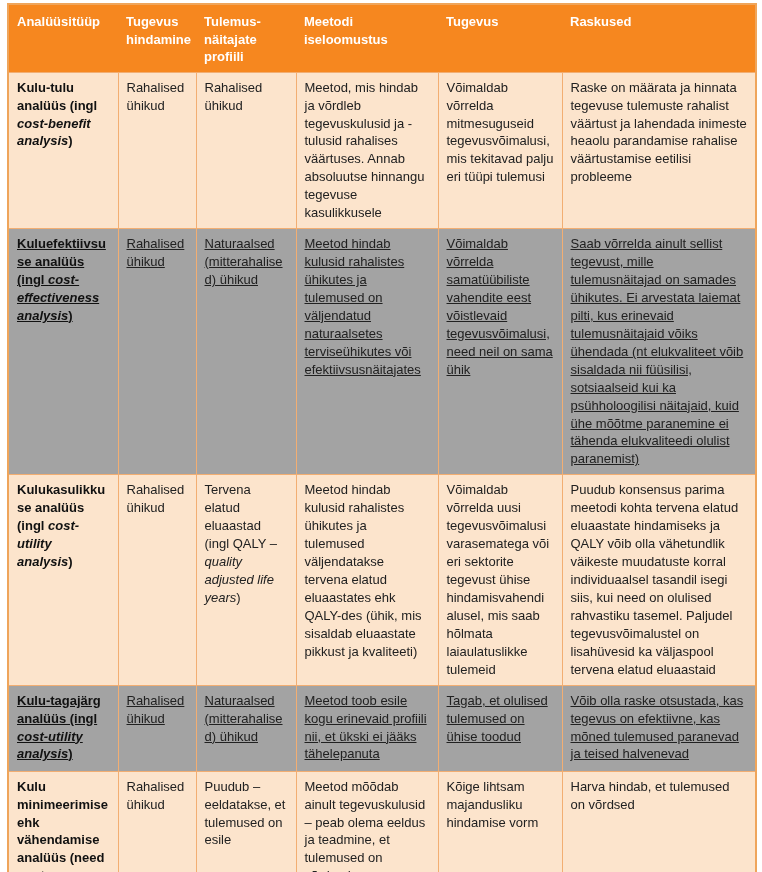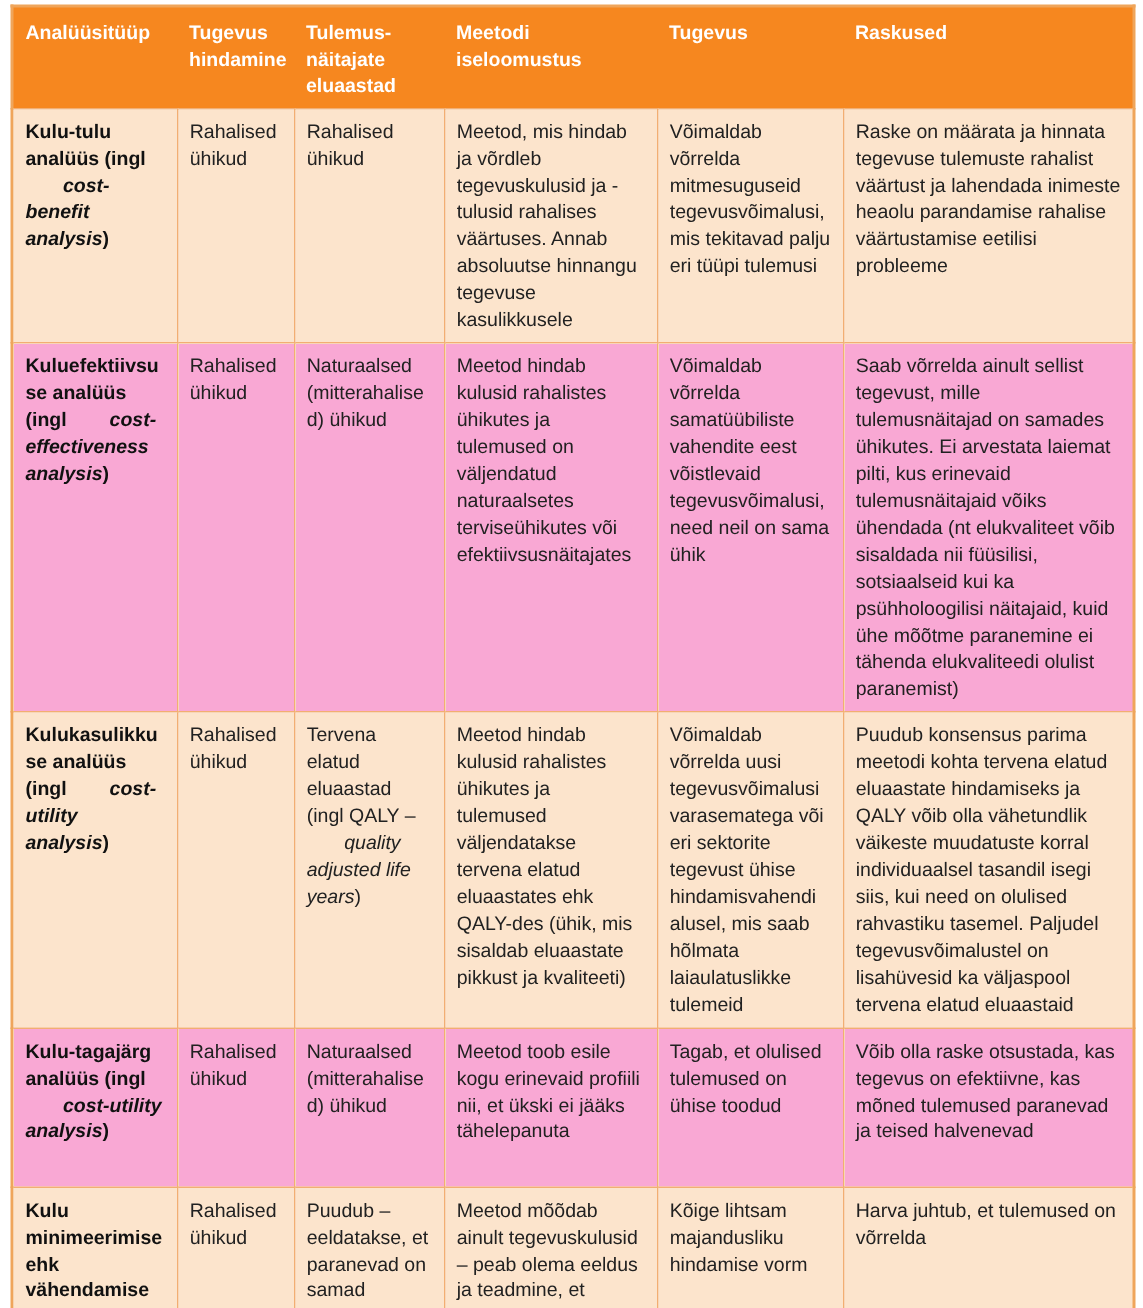--- a/index.html
+++ b/index.html
@@ -47,51 +47,51 @@
     border: 1px solid #f2ae72;
     vertical-align: top;
     padding: 6px 8px;
     font-size: 13px;
     line-height: 1.38;
     color: #212121;
     overflow: hidden;
     word-wrap: break-word;
   }
   tr.peach td { background: #fce4cc; }
-  tr.white td { background: #f9a8d4; }
+  tr.white td { background: #a3a3a3; text-decoration: underline; }
   td.name-cell {
     font-weight: bold;
     color: #111111;
   }
   td.name-cell em { font-style: italic; }
-  td em { font-style: italic; margin-left: 25px; }
+  td em { font-style: italic; }
   tr.r1 { height: 148px; }
   tr.r2 { height: 227px; }
   tr.r3 { height: 210px; }
-  tr.r4 { height: 106px; }
+  tr.r4 { height: 86px; }
   tr.r5 { height: 136px; }
 </style>
 </head>
 <body>
 
 <div class="page">
   <table class="analysis-table">
     <colgroup>
       <col class="c1">
         <col class="c2">
         <col class="c3">
         <col class="c4">
         <col class="c5">
         <col class="c6">
     </colgroup>
     <thead>
       <tr>
         <th>Analüüsitüüp</th>
         <th>Tugevus hindamine</th>
-        <th>Tulemus-näitajate eluaastad</th>
+        <th>Tulemus-näitajate profiili</th>
         <th>Meetodi iseloomustus</th>
         <th>Tugevus</th>
         <th>Raskused</th>
       </tr>
     </thead>
     <tbody>
       <tr class="peach r1">
         <td class="name-cell"><span>Kulu-tulu analüüs (ingl </span><em>cost-benefit analysis</em><span>)</span></td>
         <td><span>Rahalised ühikud</span></td>
         <td><span>Rahalised ühikud</span><em></em><span></span></td>
@@ -119,20 +119,20 @@
         <td class="name-cell"><span>Kulu-tagajärg analüüs (ingl </span><em>cost-utility analysis</em><span>)</span></td>
         <td><span>Rahalised ühikud</span></td>
         <td><span>Naturaalsed (mitterahalised) ühikud</span><em></em><span></span></td>
         <td><span>Meetod toob esile kogu erinevaid profiili nii, et ükski ei jääks tähelepanuta</span></td>
         <td><span>Tagab, et olulised tulemused on ühise toodud</span></td>
         <td><span>Võib olla raske otsustada, kas tegevus on efektiivne, kas mõned tulemused paranevad ja teised halvenevad</span></td>
       </tr>
       <tr class="peach r5">
         <td class="name-cell"><span>Kulu minimeerimise ehk vähendamise analüüs (need </span><em>cost minimization analysis</em></td>
         <td><span>Rahalised ühikud</span></td>
-        <td><span>Puudub – eeldatakse, et paranevad on samad</span><em></em><span></span></td>
+        <td><span>Puudub – eeldatakse, et tulemused on esile</span><em></em><span></span></td>
         <td><span>Meetod mõõdab ainult tegevuskulusid – peab olema eeldus ja teadmine, et tulemused on võrdsed</span></td>
         <td><span>Kõige lihtsam majandusliku hindamise vorm</span></td>
-        <td><span>Harva juhtub, et tulemused on võrrelda</span></td>
+        <td><span>Harva hindab, et tulemused on võrdsed</span></td>
       </tr>
     </tbody>
   </table>
 </div>
 
 </body></html>

